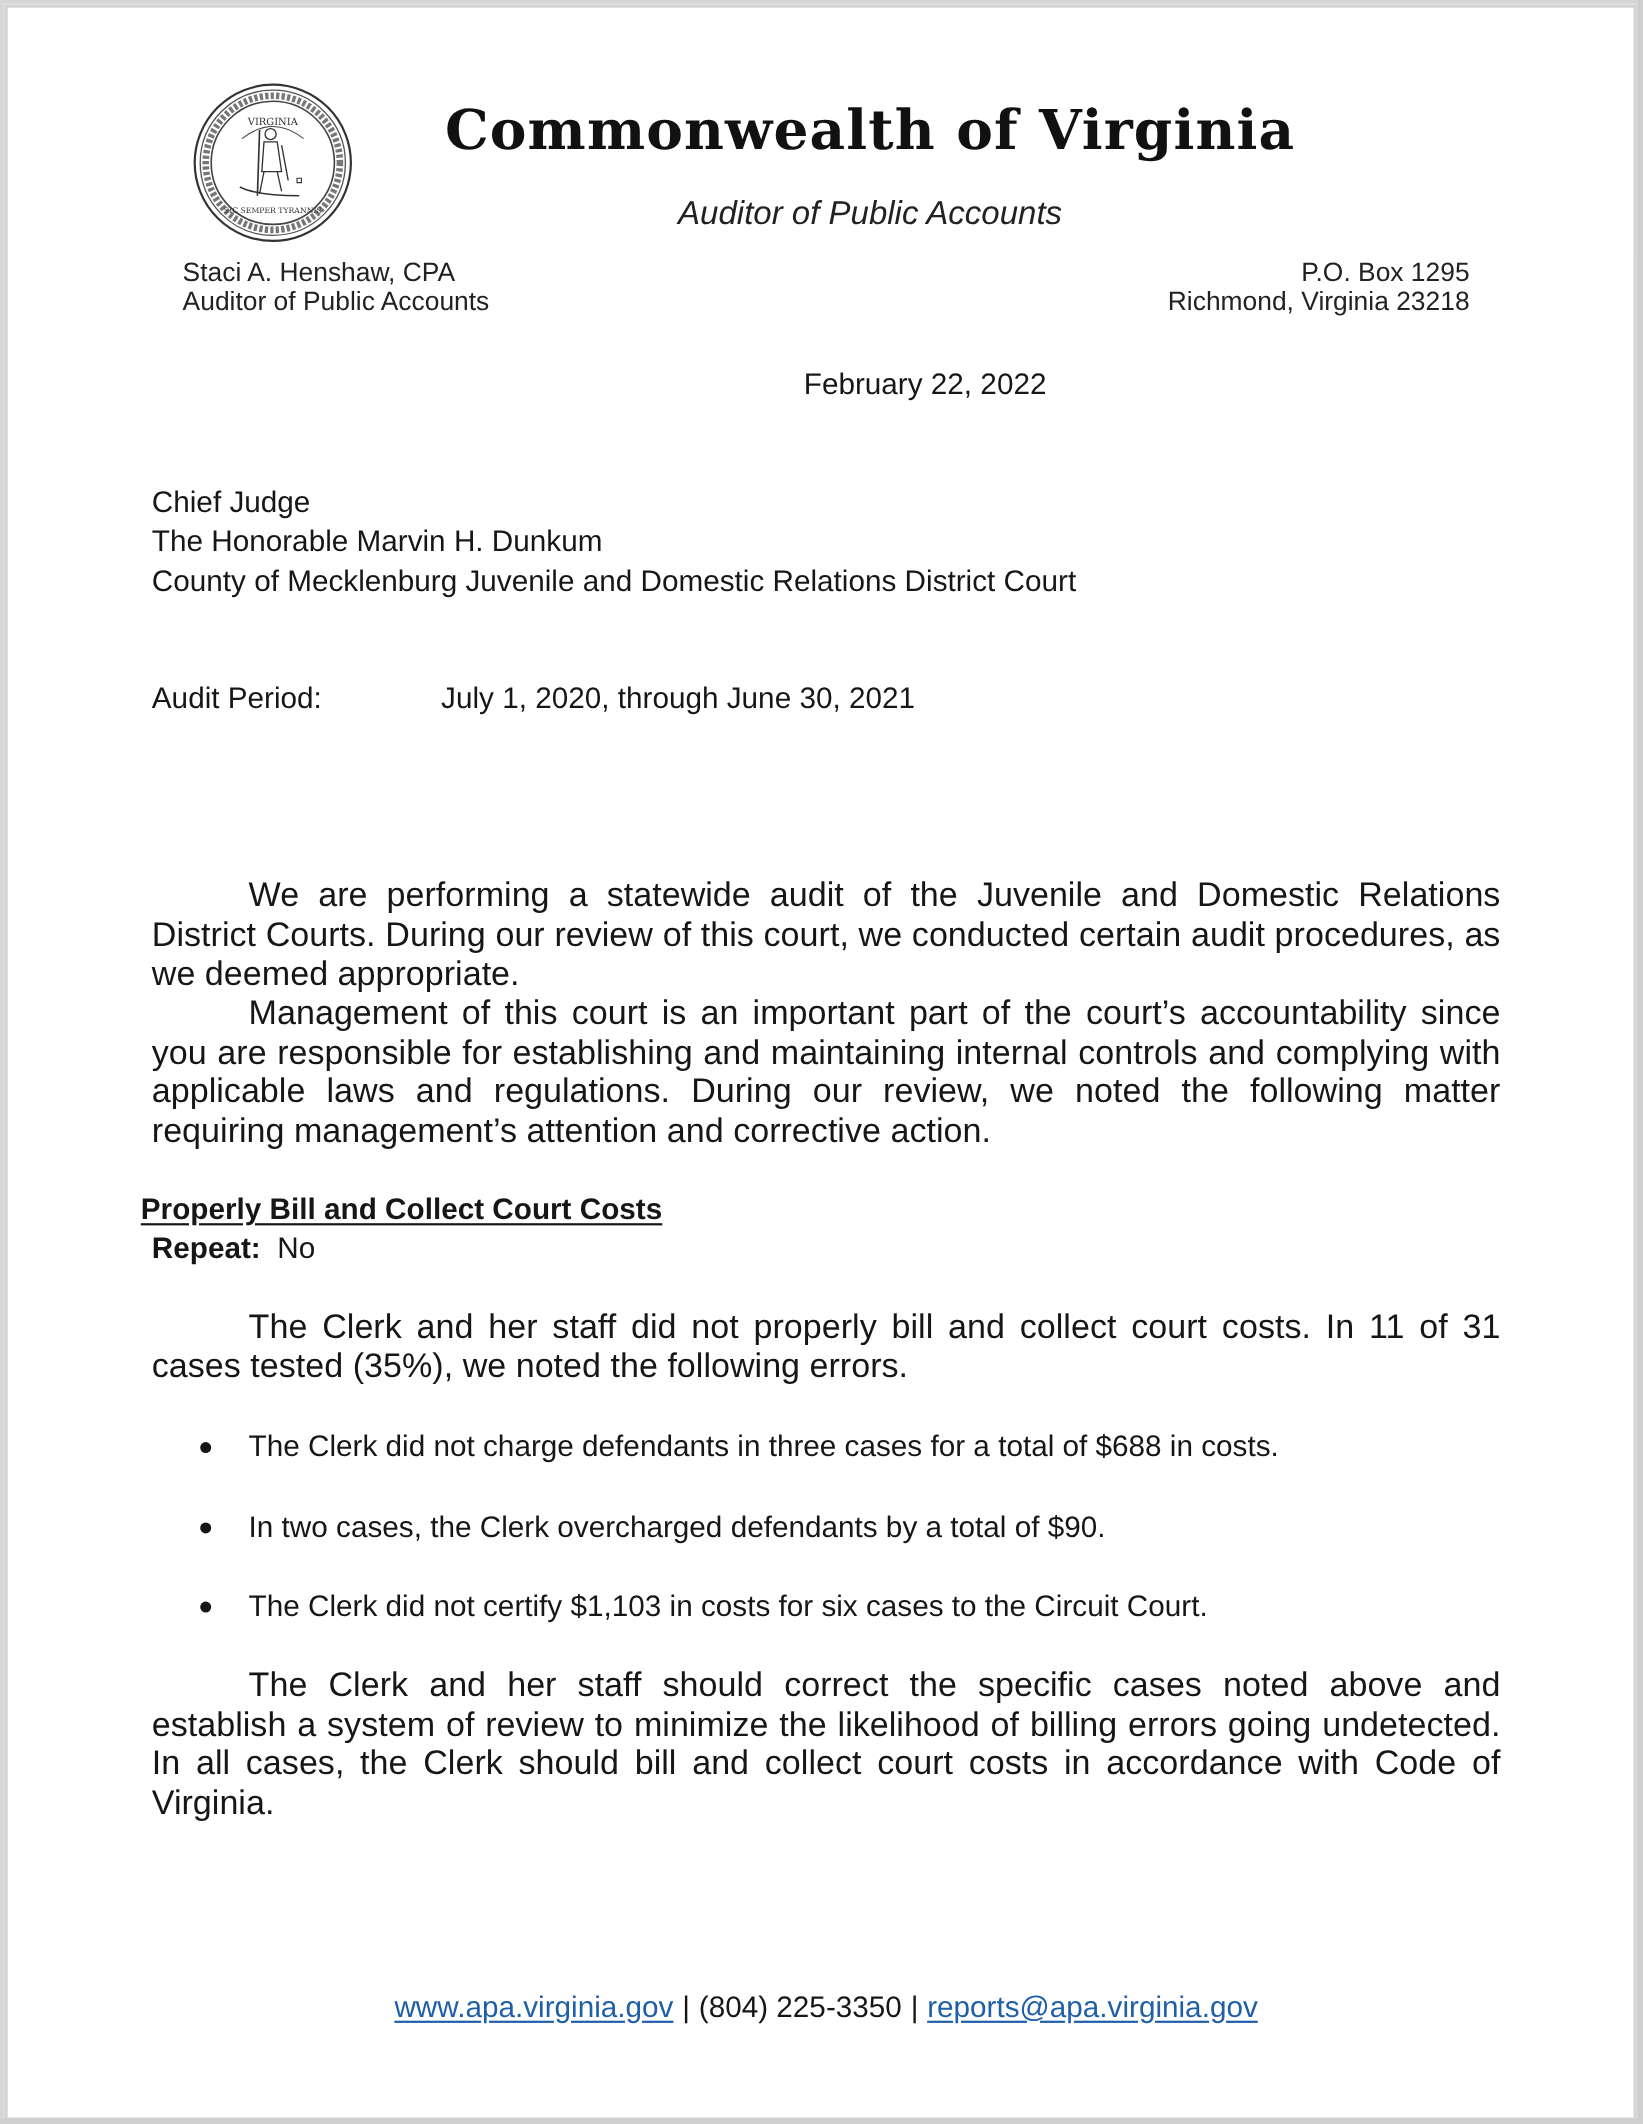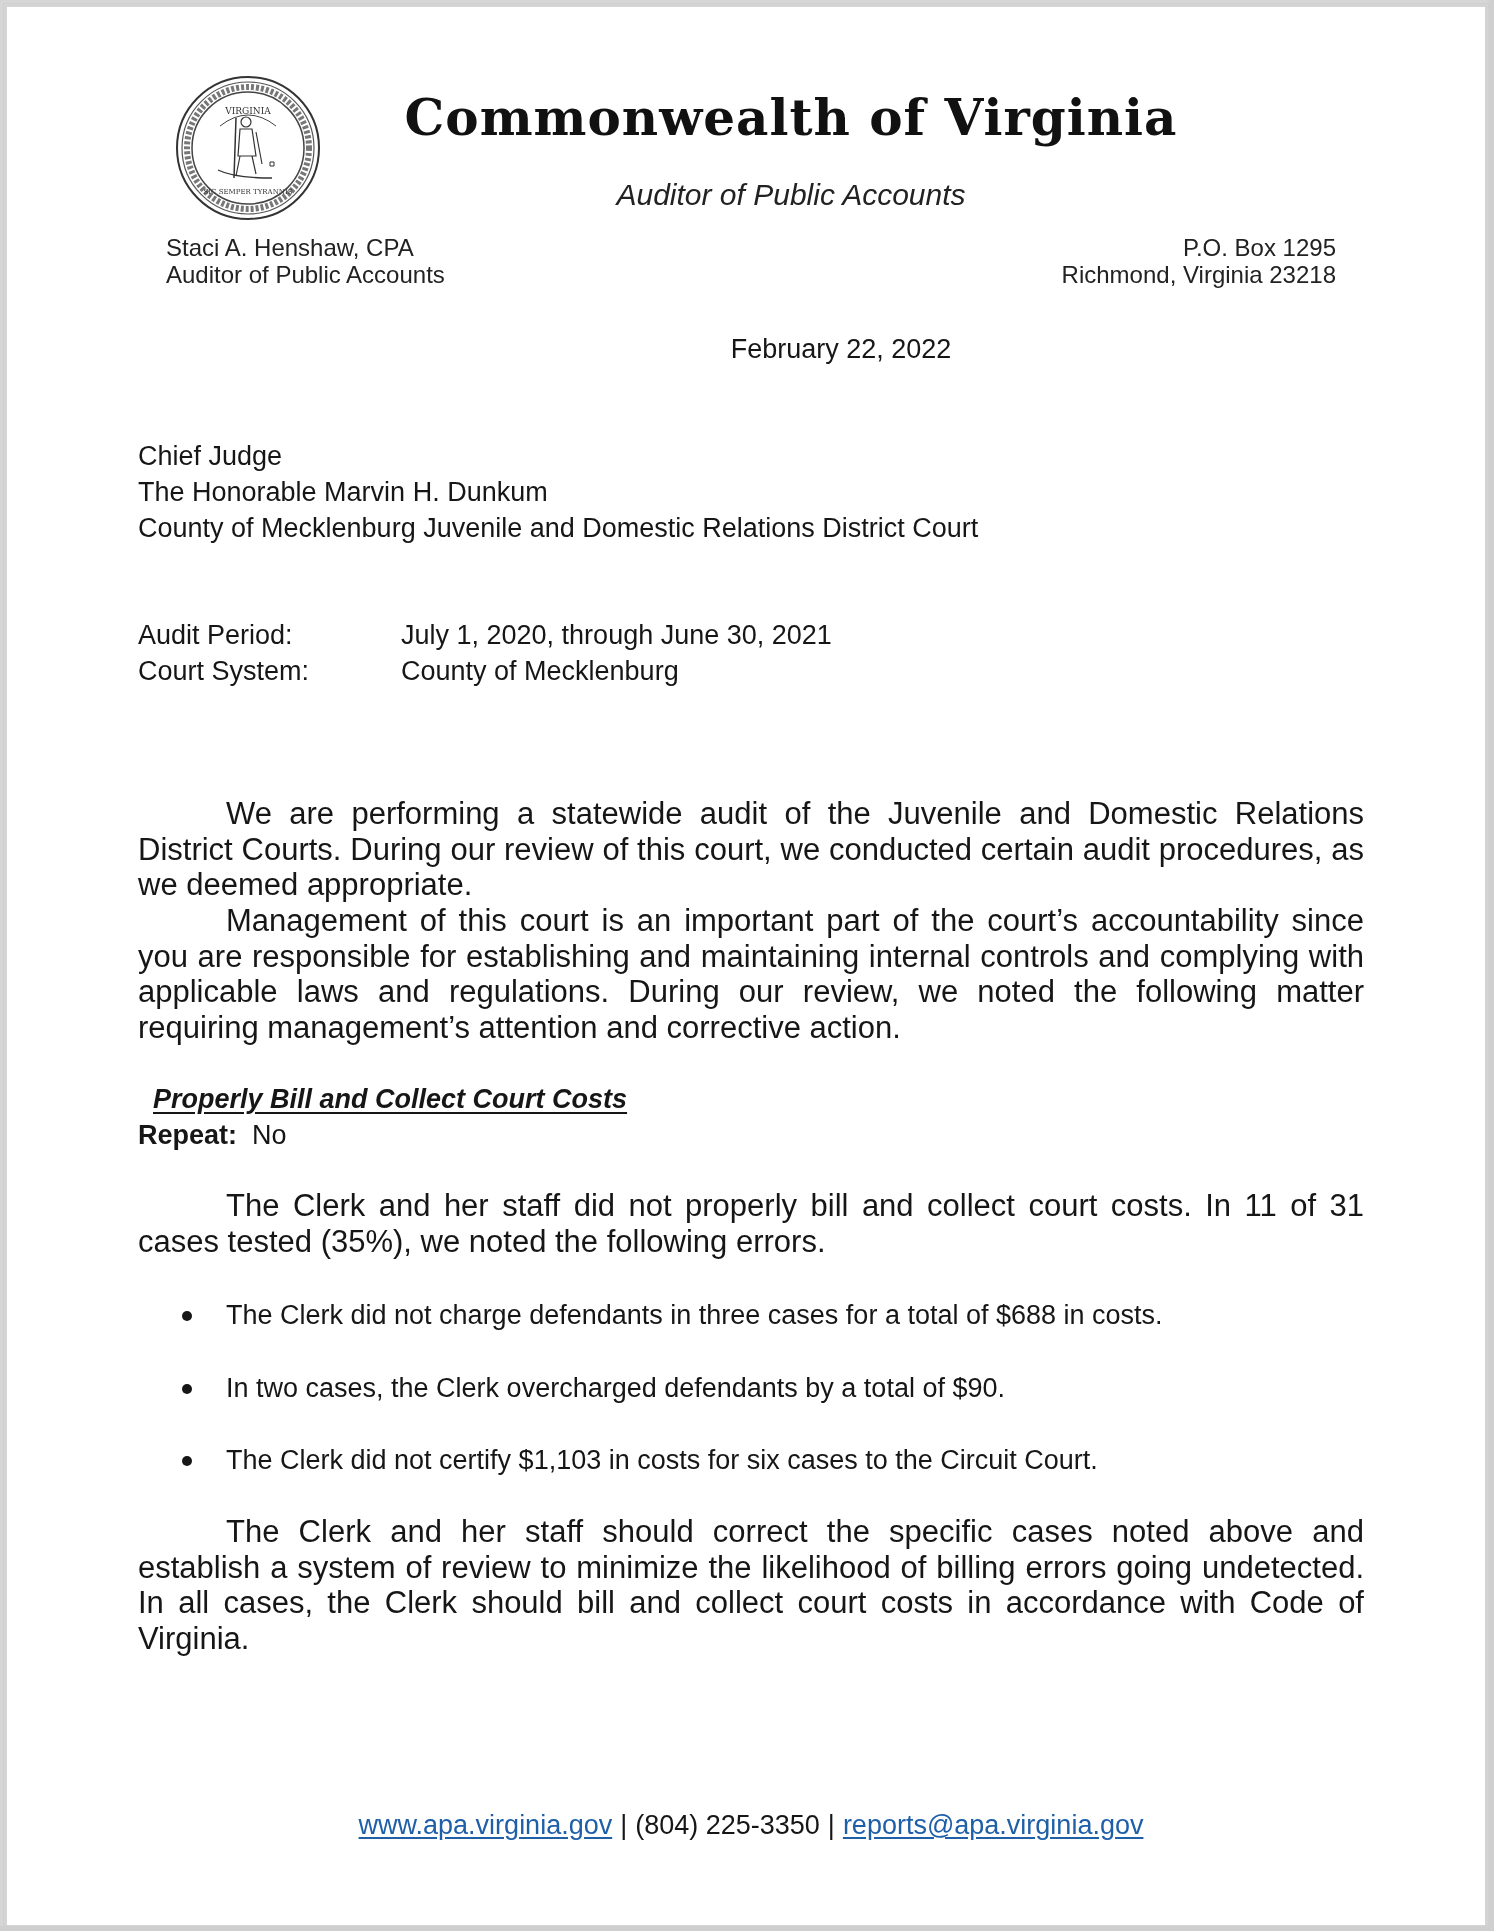--- a/index.html
+++ b/index.html
@@ -30,21 +30,21 @@
   .meta { left: 134px; top: 613px; }
   .meta .row { height: 36px; position: relative; width: 900px; }
   .meta .k { position: absolute; left: 0; }
   .meta .v { position: absolute; left: 263px; }
 
   .para { position: absolute; left: 134px; width: 1226px; text-align: justify; white-space: normal;
           font-size: 31px; line-height: 35.6px; color: #161616; }
   .para .indent { display: inline-block; width: 88px; }
   .p1 { top: 792px; }
   .p2 { top: 899px; }
-  .heading { left: 149px; top: 1077px; font-weight: bold; text-decoration: underline; text-underline-offset: 4px; font-style: italic; }
+  .heading { left: 124px; top: 1077px; font-weight: bold; text-decoration: underline; text-underline-offset: 4px; }
   .repeat { left: 134px; top: 1113px; }
   .repeat b { font-weight: bold; }
   .p3 { top: 1184px; }
   .bullet { position: absolute; left: 134px; width: 1226px; }
   .bullet .dot { position: absolute; left: 44px; top: 14px; width: 10px; height: 10px; border-radius: 50%; background: #161616; }
   .bullet .txt { position: absolute; left: 88px; white-space: nowrap; }
   .b1 { top: 1293px; }
   .b2 { top: 1366px; }
   .b3 { top: 1438px; }
   .p4 { top: 1510px; }
@@ -93,24 +93,20 @@
     <div>Chief Judge</div>
     <div>The Honorable Marvin H. Dunkum</div>
     <div>County of Mecklenburg Juvenile and Domestic Relations District Court</div>
   </div>
 
   <div class="abs body-text meta">
     <div class="row">
       <span class="k">Audit Period:</span>
       <span class="v">July 1, 2020, through June 30, 2021</span>
     </div>
-    <div class="row">
-      <span class="k">Court System:</span>
-      <span class="v">County of Mecklenburg</span>
-    </div>
   </div>
 
   <div class="para p1"><span class="indent"></span><span>We are performing a statewide audit of the Juvenile and Domestic Relations District Courts. During our review of this court, we conducted certain audit procedures, as we deemed appropriate.</span></div>
   <div class="para p2"><span class="indent"></span><span>Management of this court is an important part of the court’s accountability since you are responsible for establishing and maintaining internal controls and complying with applicable laws and regulations.  During our review, we noted the following matter requiring management’s attention and corrective action.</span></div>
 
   <div class="abs body-text heading">Properly Bill and Collect Court Costs</div>
   <div class="abs body-text repeat">
     <b>Repeat:</b>&nbsp;&nbsp;<span>No</span>
   </div>
 

